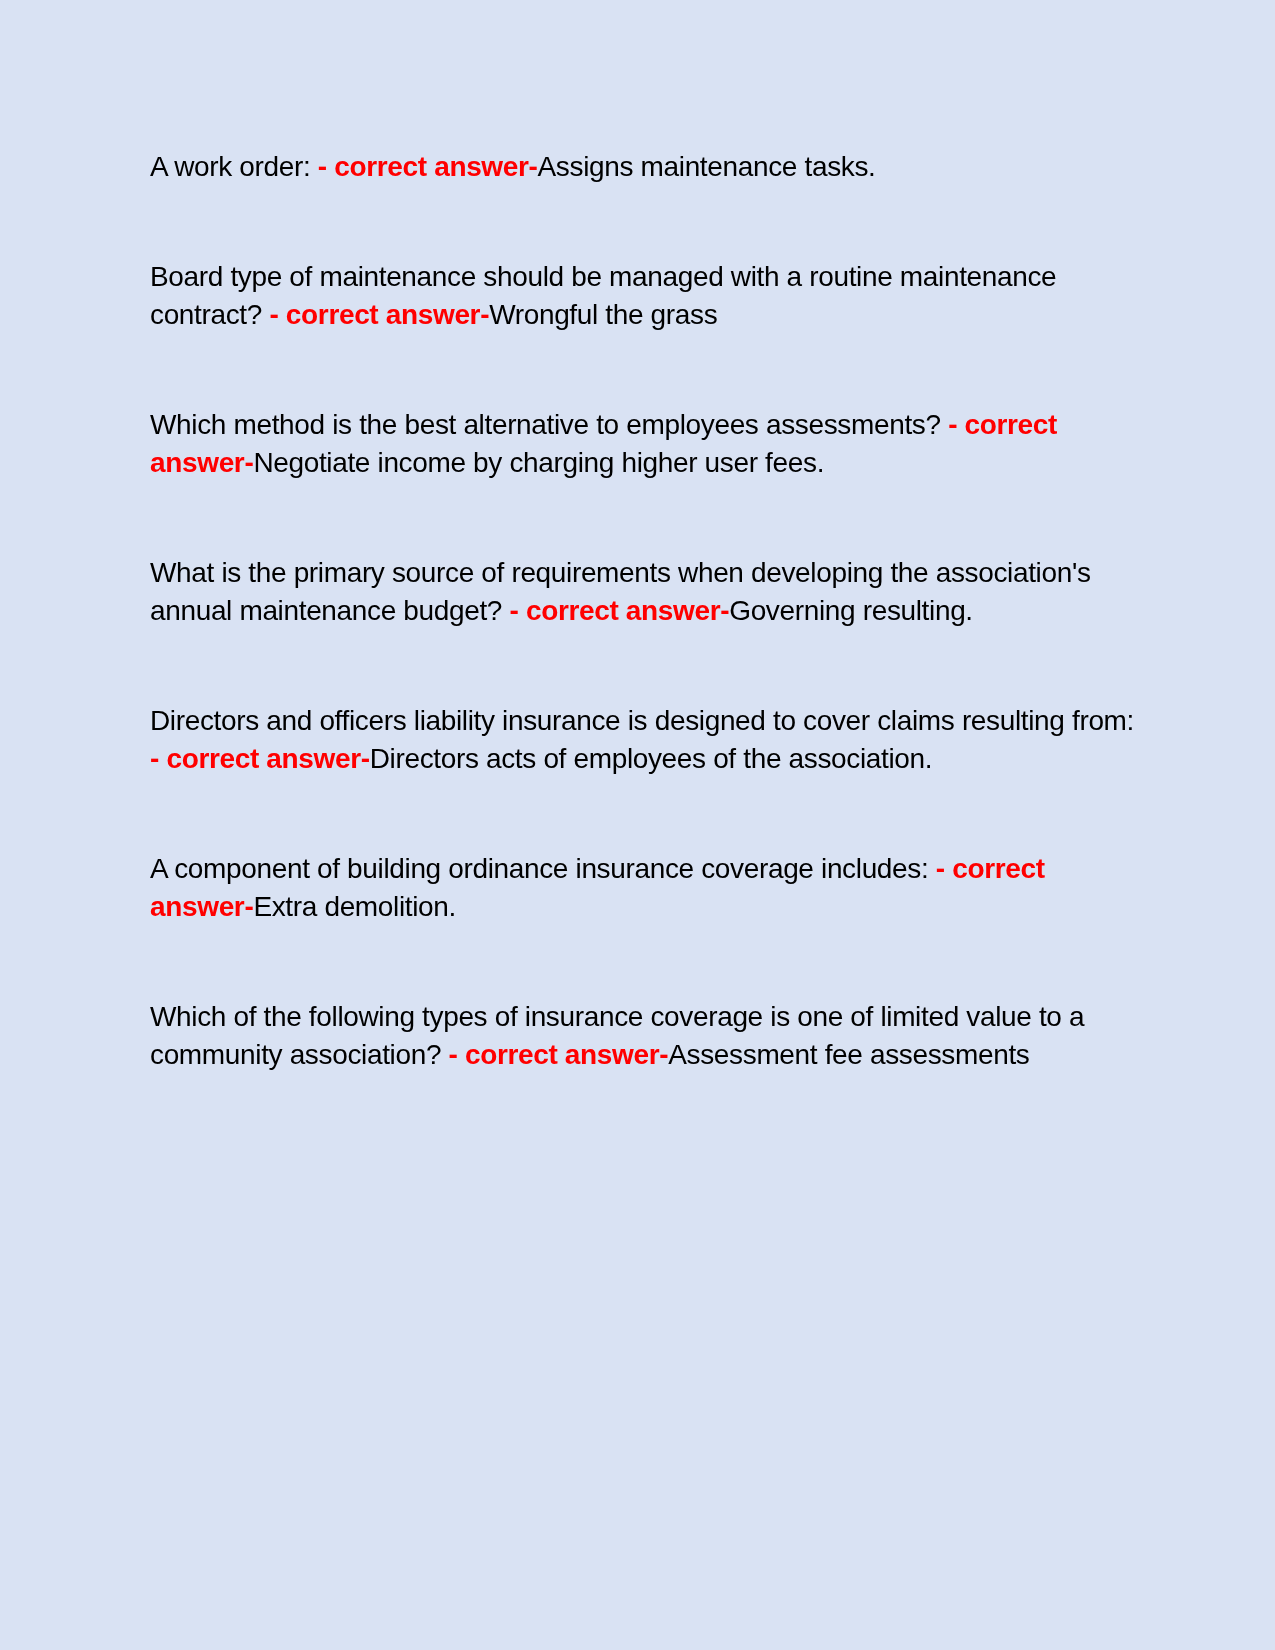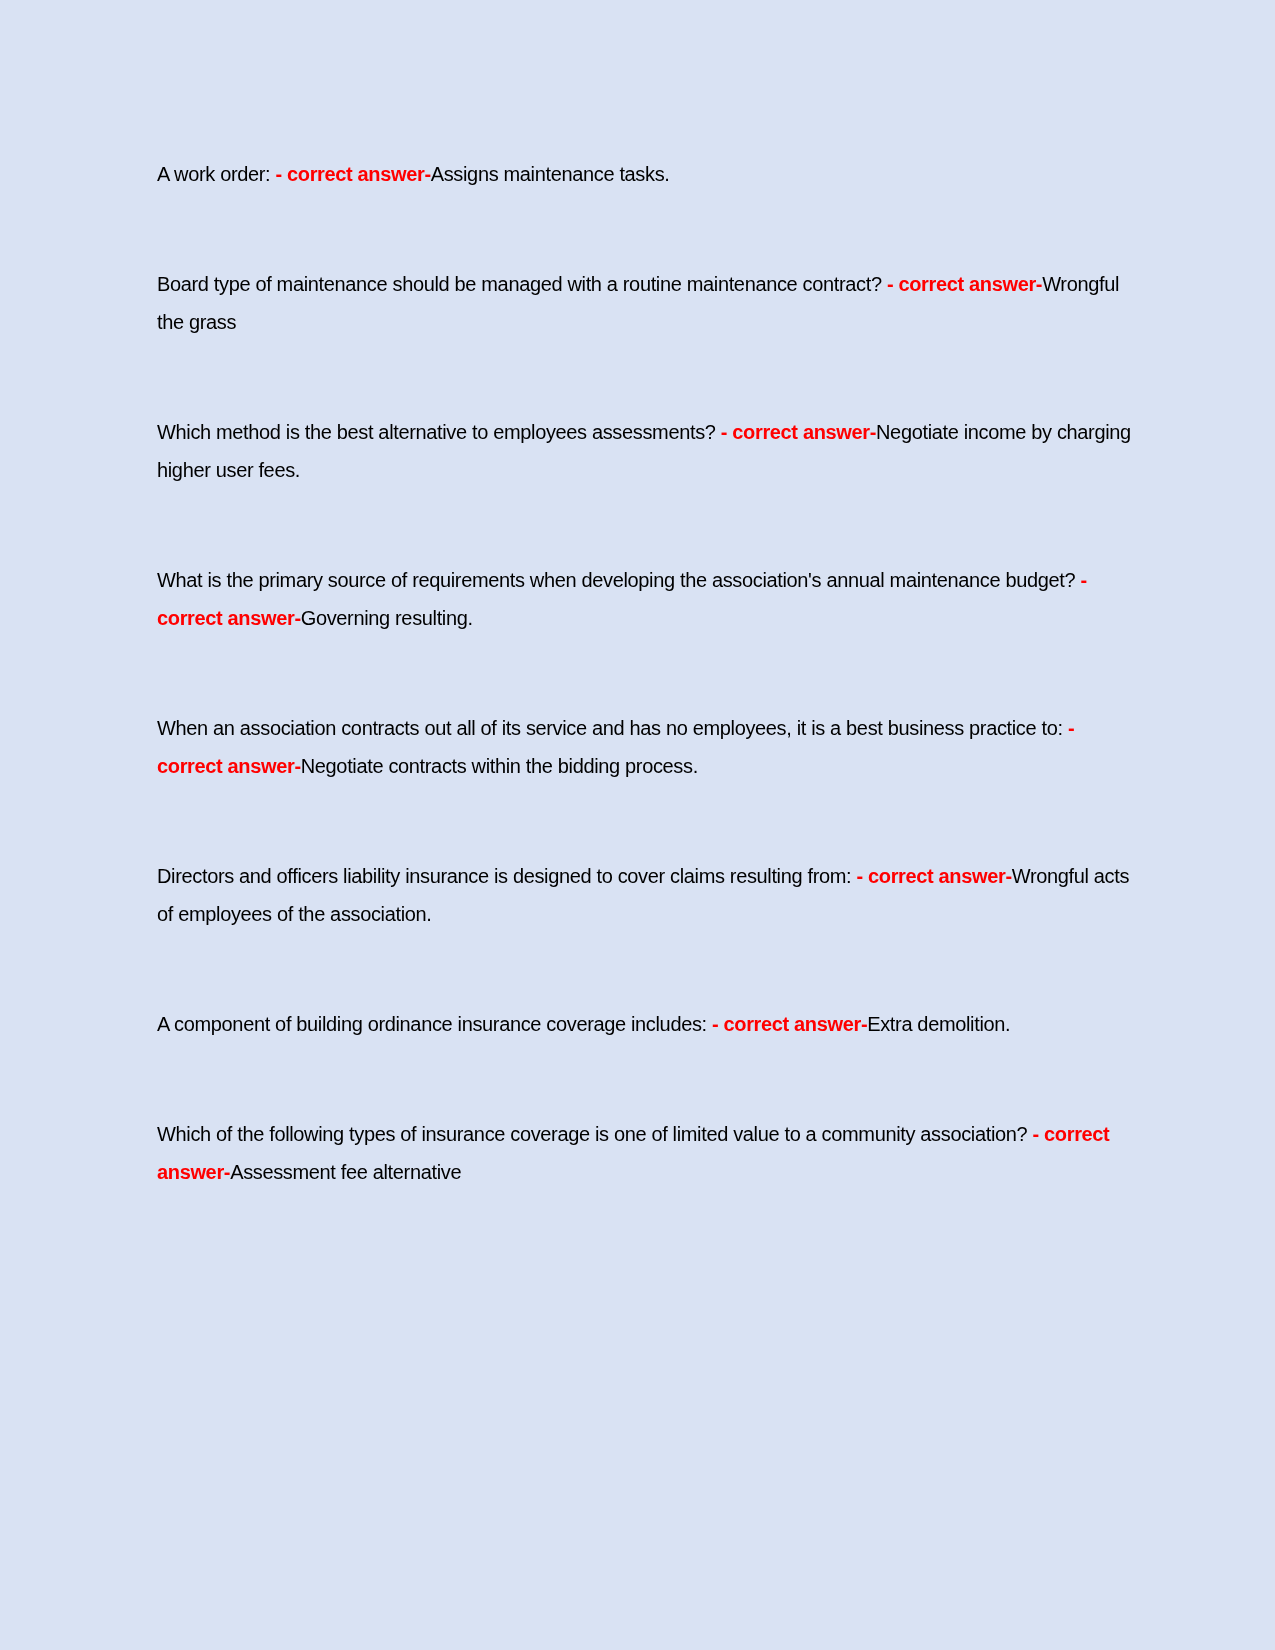--- a/index.html
+++ b/index.html
@@ -19,23 +19,23 @@
       width: 1275px;
       height: 1650px;
     }
     .qa-list {
       position: absolute;
       left: 150px;
       top: 148px;
       width: 990px;
     }
     .qa-item {
-      font-size: 20px;
+      font-size: 28px;
       line-height: 38px;
-      margin: 7px;
+      margin: 0;
       letter-spacing: -0.35px;
     }
     .qa-item + .qa-item {
       margin-top: 72px;
     }
     .marker {
       color: #ff0000;
       font-weight: bold;
     }
   </style>
@@ -47,22 +47,21 @@
 
     <p class="qa-item"><span>A work order: </span><span class="marker">- correct answer-</span><span>Assigns maintenance tasks.</span></p>
 
     <p class="qa-item"><span>Board type of maintenance should be managed with a routine maintenance contract? </span><span class="marker">- correct answer-</span><span>Wrongful the grass</span></p>
 
     <p class="qa-item"><span>Which method is the best alternative to employees assessments? </span><span class="marker">- correct answer-</span><span>Negotiate income by charging higher user fees.</span></p>
 
 
     <p class="qa-item"><span>What is the primary source of requirements when developing the association's annual maintenance budget? </span><span class="marker">- correct answer-</span><span>Governing resulting.</span></p>
 
-    <p class="qa-item"><span>When an association contracts out all of its service and has no employees, it is a best business practice to: </span><span class="marker">- correct answer-</span><span>Negotiate contracts within the bidding process.</span></p>
 
-    <p class="qa-item"><span>Directors and officers liability insurance is designed to cover claims resulting from: </span><span class="marker">- correct answer-</span><span>Wrongful acts of employees of the association.</span></p>
+    <p class="qa-item"><span>Directors and officers liability insurance is designed to cover claims resulting from: </span><span class="marker">- correct answer-</span><span>Directors acts of employees of the association.</span></p>
 
     <p class="qa-item"><span>A component of building ordinance insurance coverage includes: </span><span class="marker">- correct answer-</span><span>Extra demolition.</span></p>
 
-    <p class="qa-item"><span>Which of the following types of insurance coverage is one of limited value to a community association? </span><span class="marker">- correct answer-</span><span>Assessment fee alternative</span></p>
+    <p class="qa-item"><span>Which of the following types of insurance coverage is one of limited value to a community association? </span><span class="marker">- correct answer-</span><span>Assessment fee assessments</span></p>
 
   </div>
 </div>
 
 </body></html>

